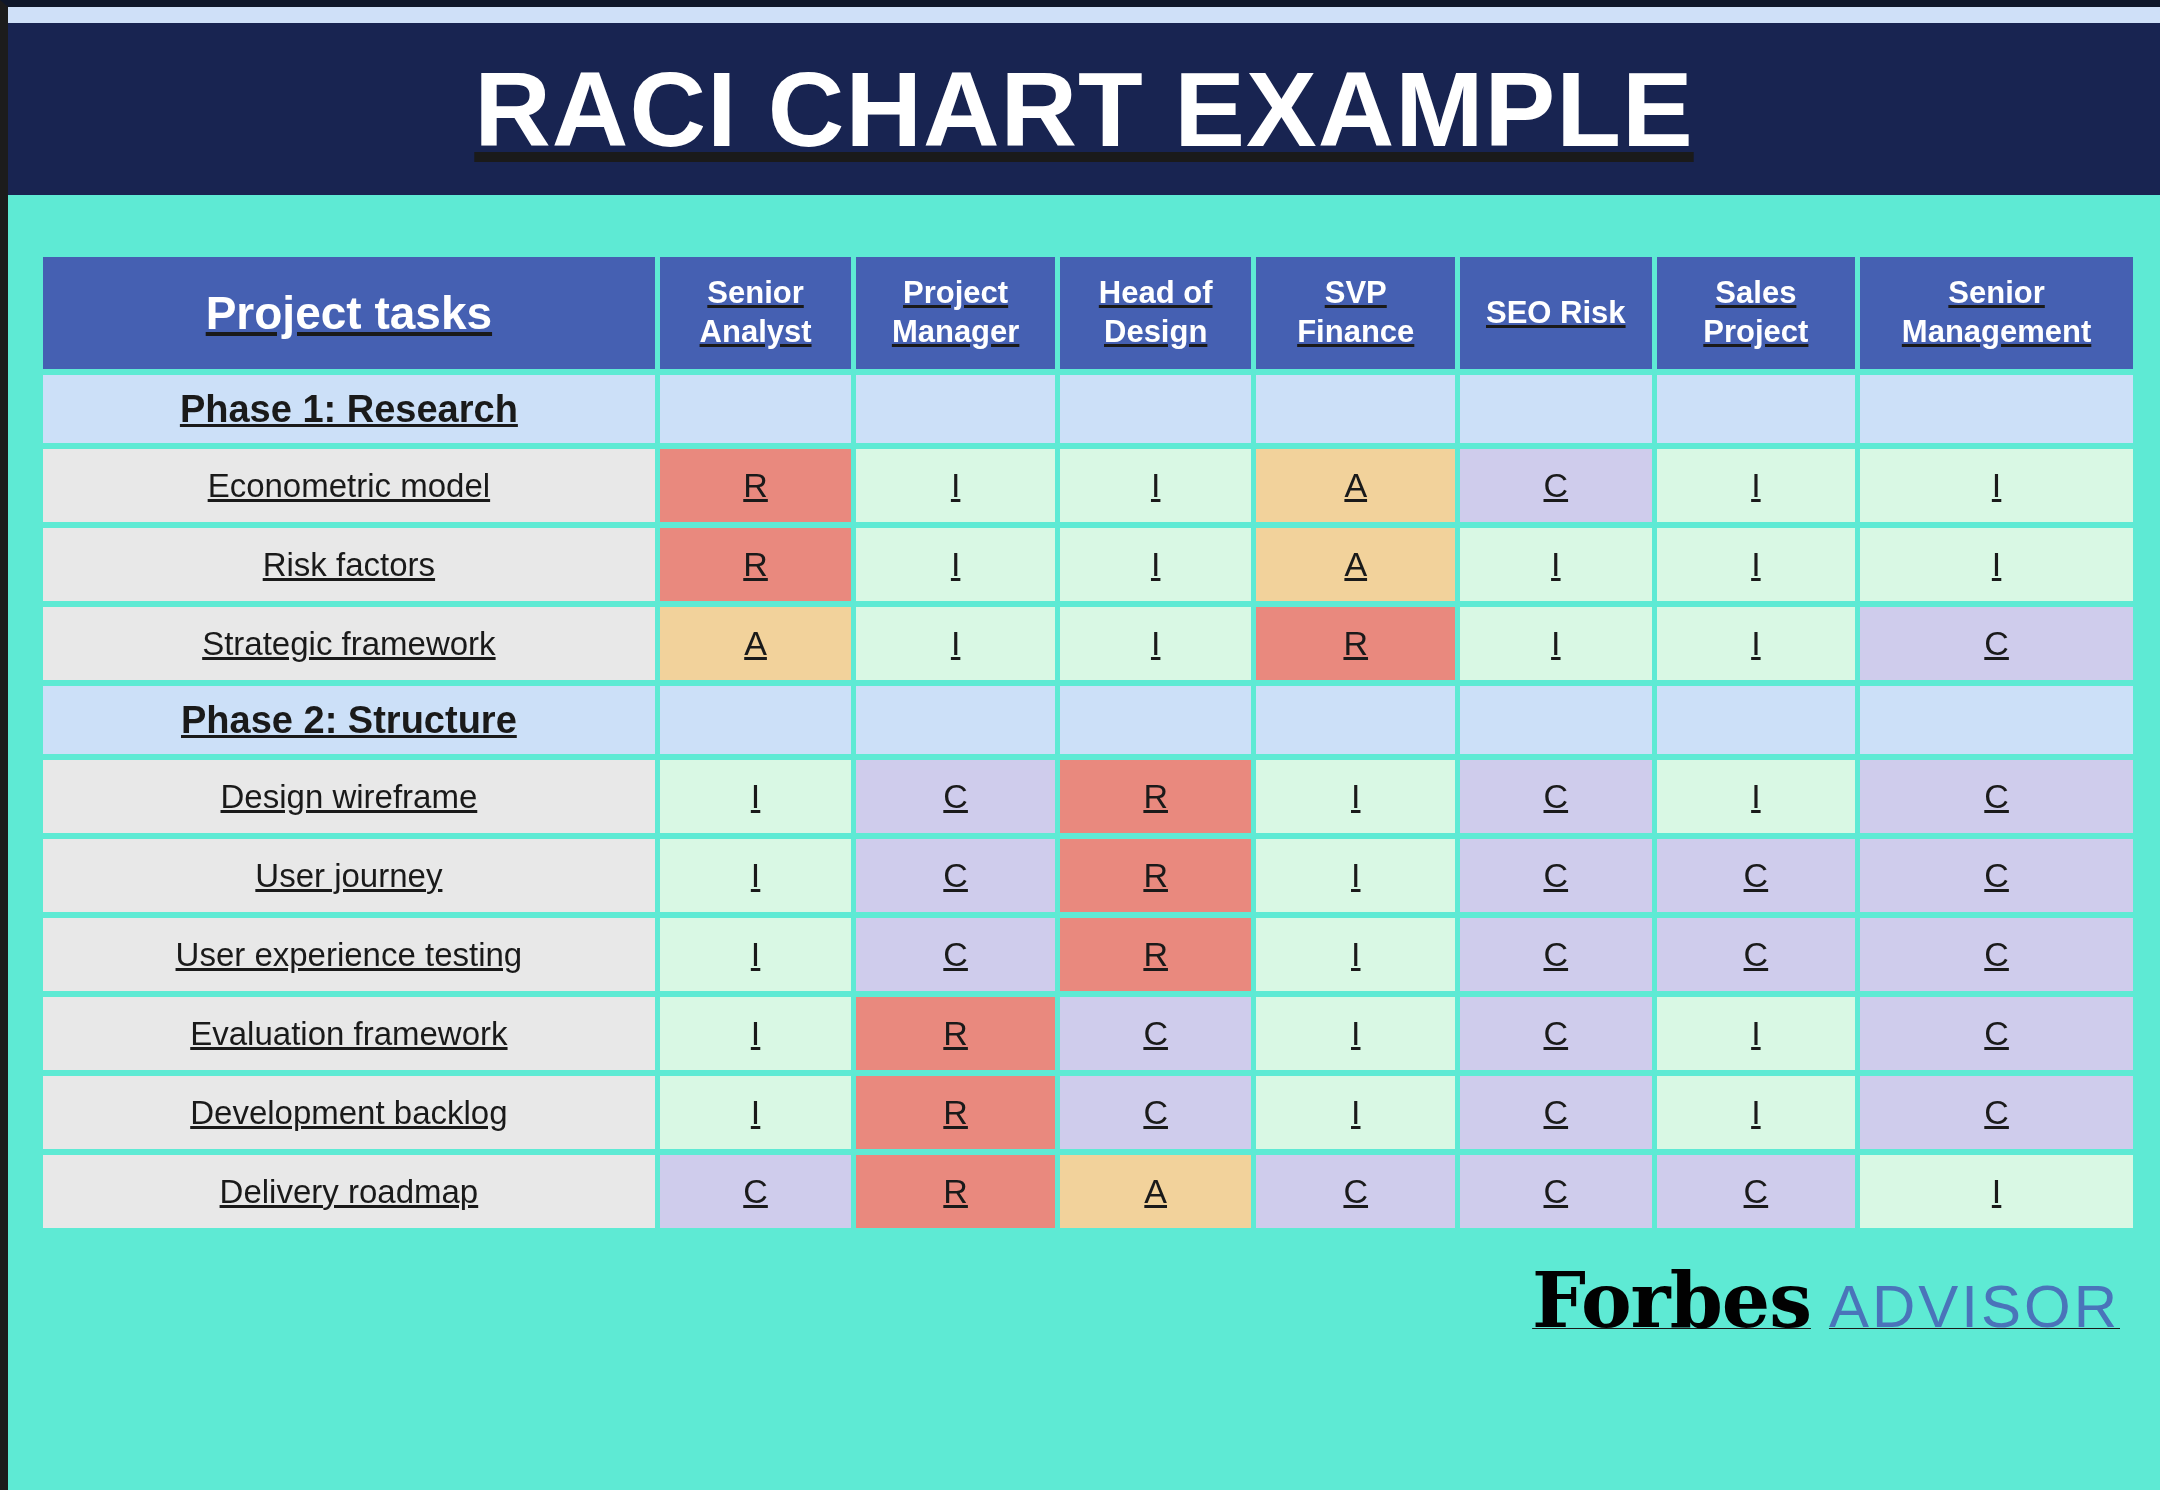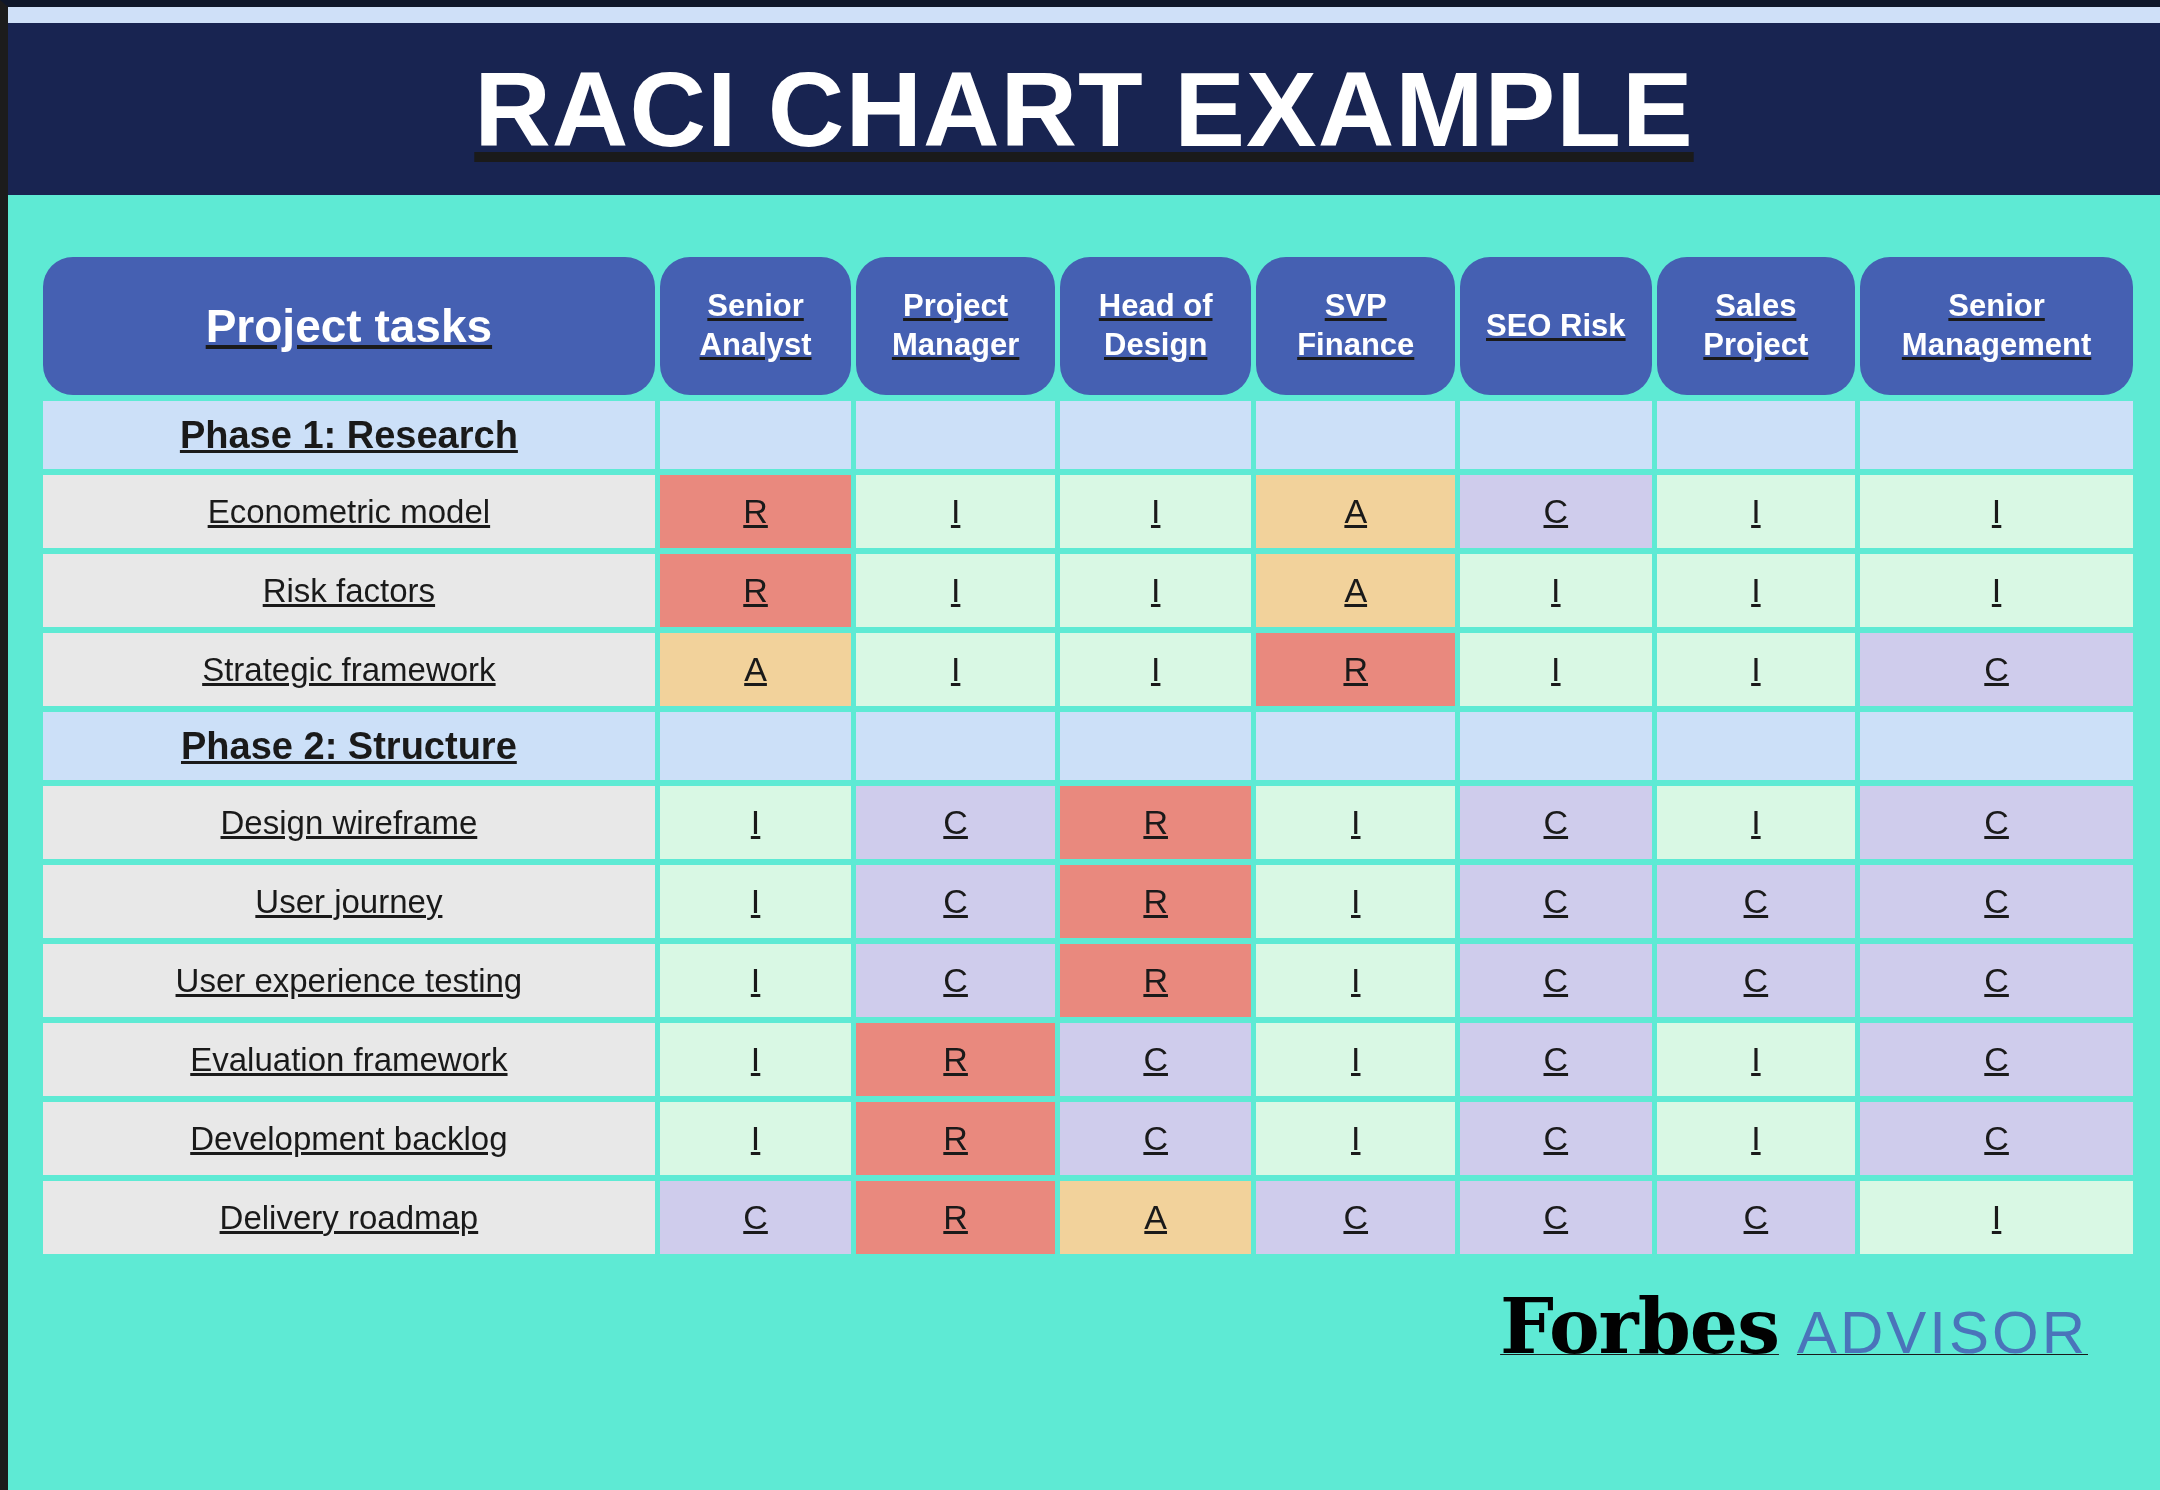--- a/index.html
+++ b/index.html
@@ -48,22 +48,21 @@
     border-spacing: 5px 6px;
   }
   th, td {
     text-align: center;
     vertical-align: middle;
     overflow: hidden;
   }
   thead th {
     background: var(--header-bg, #4560b2);
     color: var(--header-text, #ffffff);
-    height: 138px;
-    border-radius: 30px;
+    height: 112px;
   }
   th.task-th {
     font-size: 46px;
     font-weight: 700;
   }
   th.role-th {
     font-size: 31px;
     font-weight: 700;
     line-height: 1.25;
     padding: 0 10px;
@@ -88,21 +87,21 @@
     font-size: 34px;
     font-weight: 500;
     background: #ffffff;
   }
   .cell-R { background: var(--cell-r, #e9897e); }
   .cell-A { background: var(--cell-a, #f2d29b); }
   .cell-C { background: var(--cell-c, #cfccec); }
   .cell-I { background: var(--cell-i, #d9f8e4); }
   .footer {
     margin-top: 22px;
-    padding-right: 72px;
+    padding-right: 40px;
     text-align: right;
     white-space: nowrap;
   }
   .forbes {
     font-family: "DejaVu Serif", "Liberation Serif", serif;
     font-weight: 700;
     font-size: 76px;
     color: var(--forbes-black, #010101);
     letter-spacing: -1px;
   }

